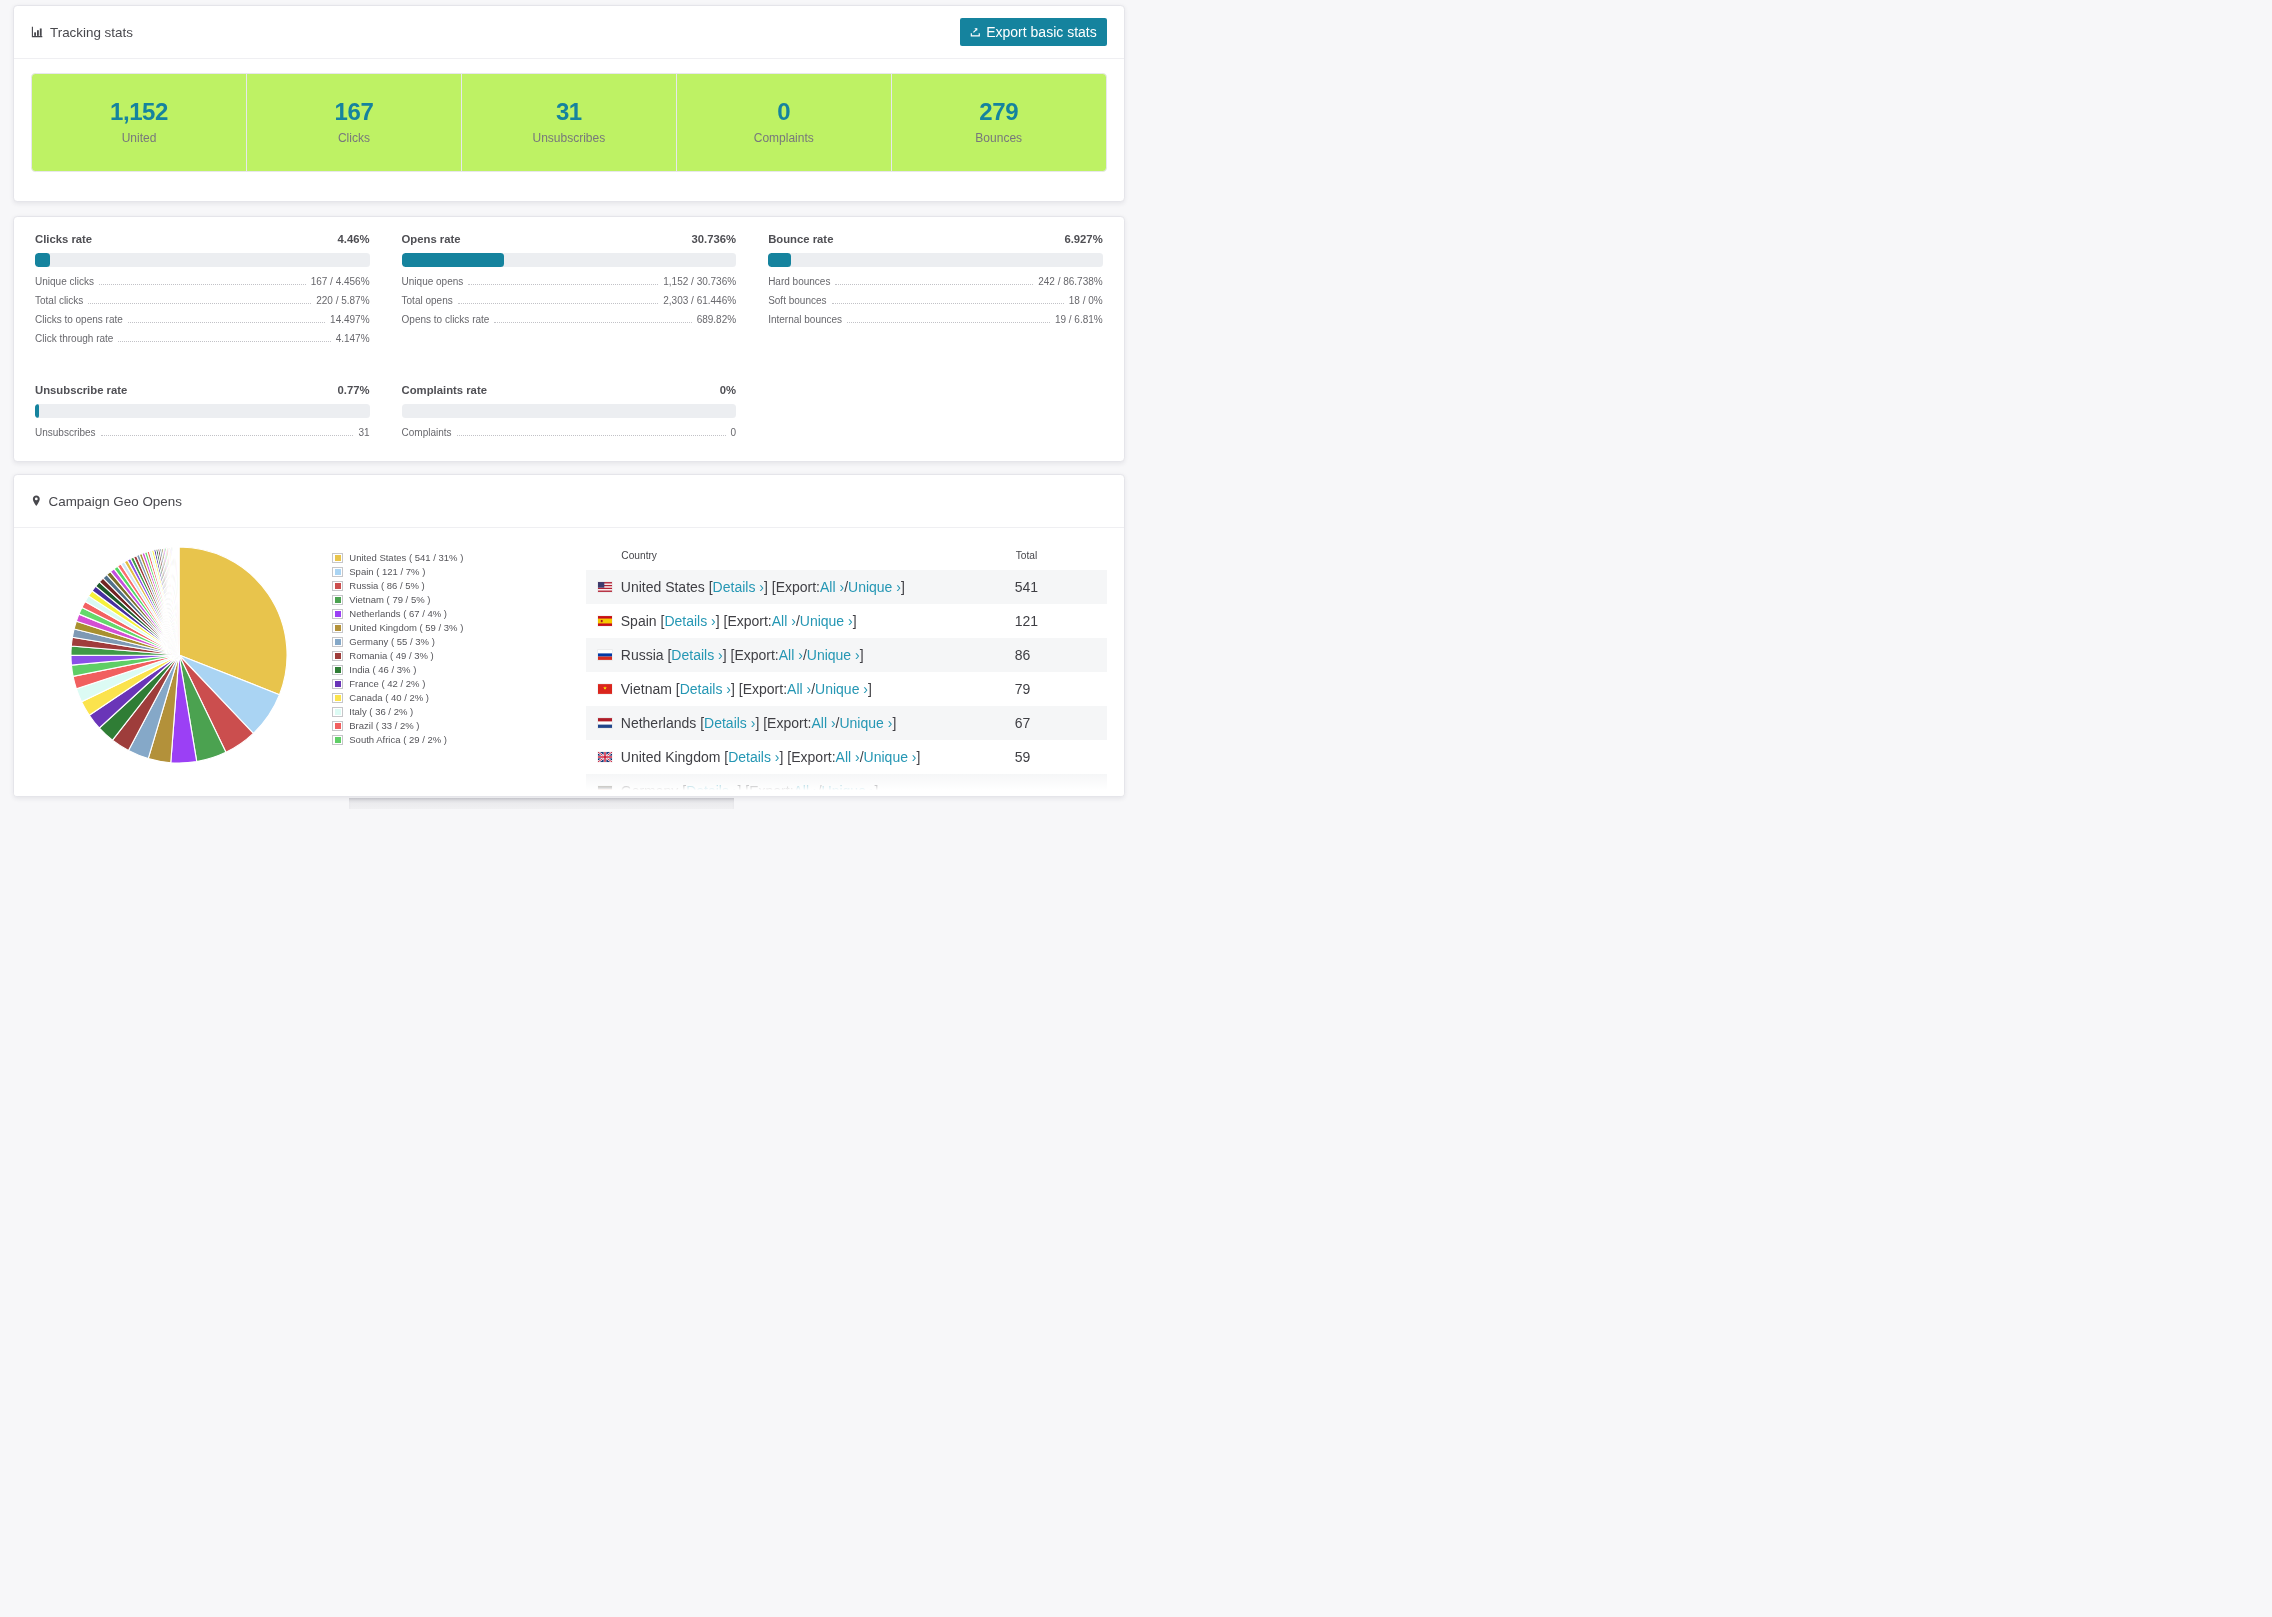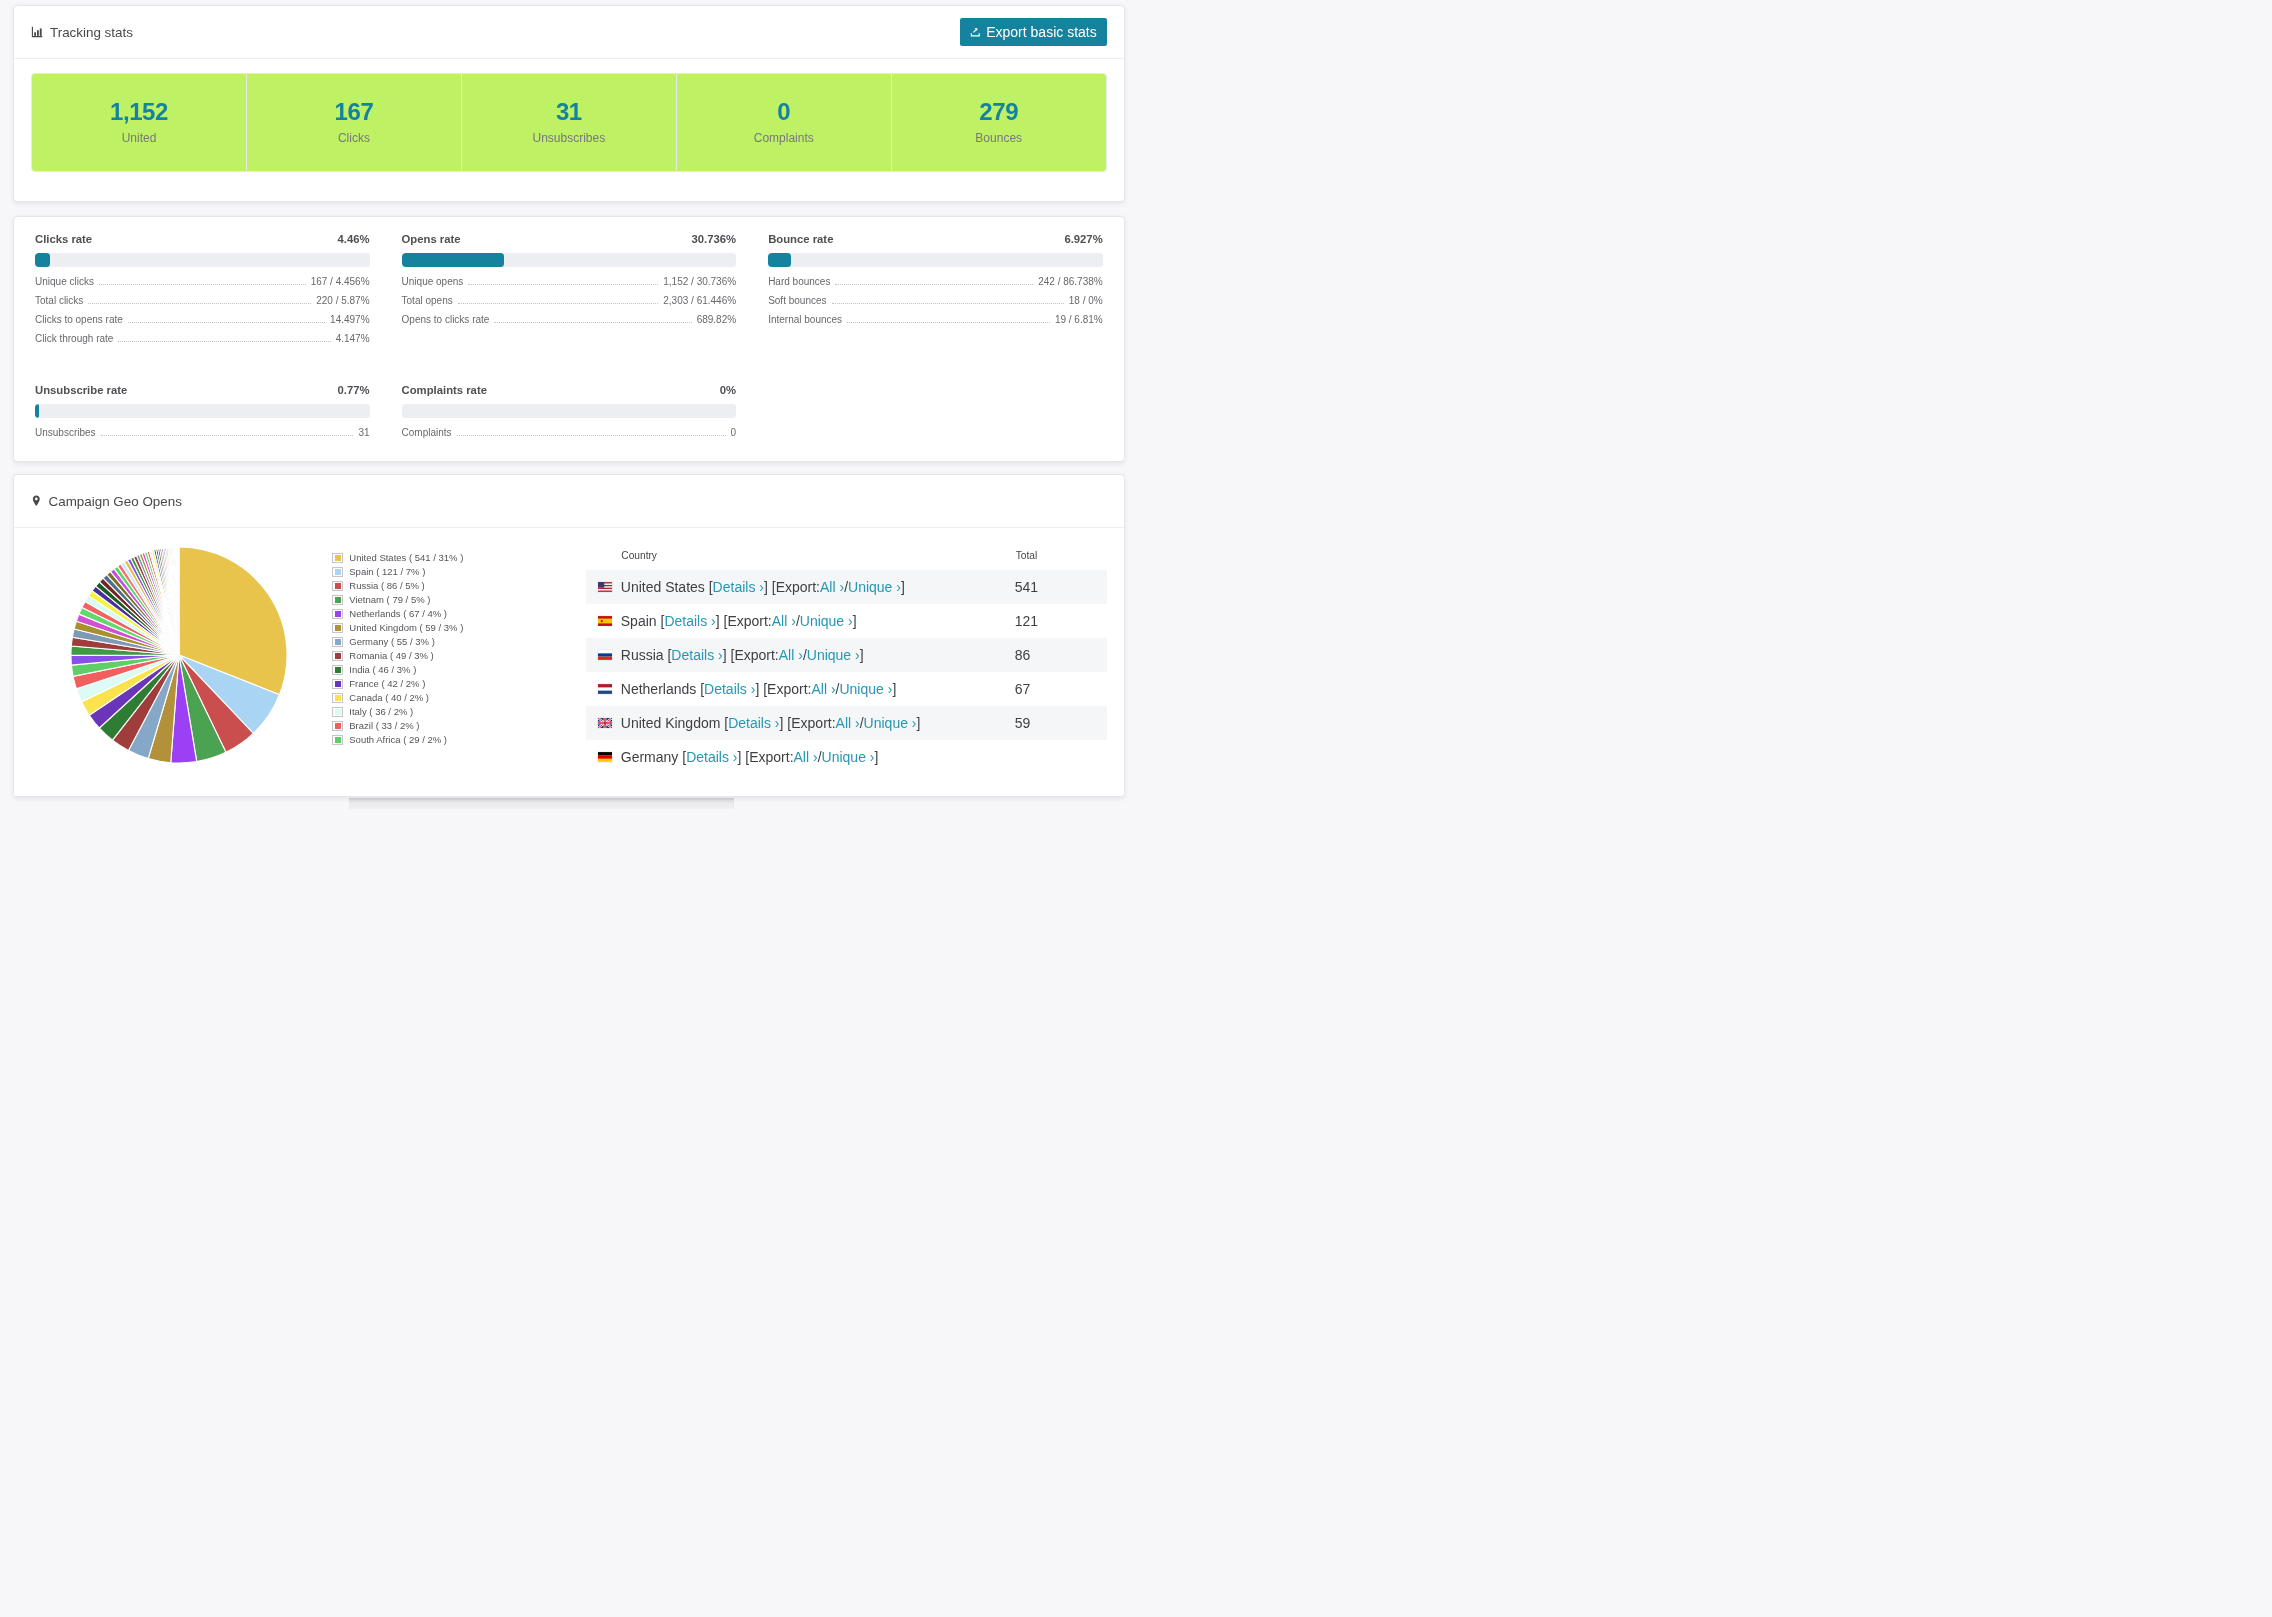--- a/index.html
+++ b/index.html
@@ -489,20 +489,41 @@
                   <span>]</span>
                 </div>
               </td>
               <td>86</td>
             </tr>
             <tr>
               <td>
                 <div class="country-cell">
                   <span class="flag">
                     <svg width="14" height="10" viewBox="0 0 20 14">
+                      <rect width="20" height="14" fill="#da251d"></rect>
+                      <path d="M10 3.2 L11.5 7.6 L7.3 4.9 H12.7 L8.5 7.6 Z" fill="#ffff00"></path>
+                    </svg>
+                  </span>
+                  <span>Vietnam&nbsp;</span>
+                  <span>[</span>
+                  <a class="tlink" href="#">Details ›</a>
+                  <span>] [Export: </span>
+                  <a class="tlink" href="#">All ›</a>
+                  <span> / </span>
+                  <a class="tlink" href="#">Unique ›</a>
+                  <span>]</span>
+                </div>
+              </td>
+              <td>79</td>
+            </tr>
+            <tr>
+              <td>
+                <div class="country-cell">
+                  <span class="flag">
+                    <svg width="14" height="10" viewBox="0 0 20 14">
                       <rect width="20" height="14" fill="#fff"></rect>
                       <rect width="20" height="4.7" fill="#ae1c28"></rect>
                       <rect y="9.3" width="20" height="4.7" fill="#21468b"></rect>
                     </svg>
                   </span>
                   <span>Netherlands&nbsp;</span>
                   <span>[</span>
                   <a class="tlink" href="#">Details ›</a>
                   <span>] [Export: </span>
                   <a class="tlink" href="#">All ›</a>

